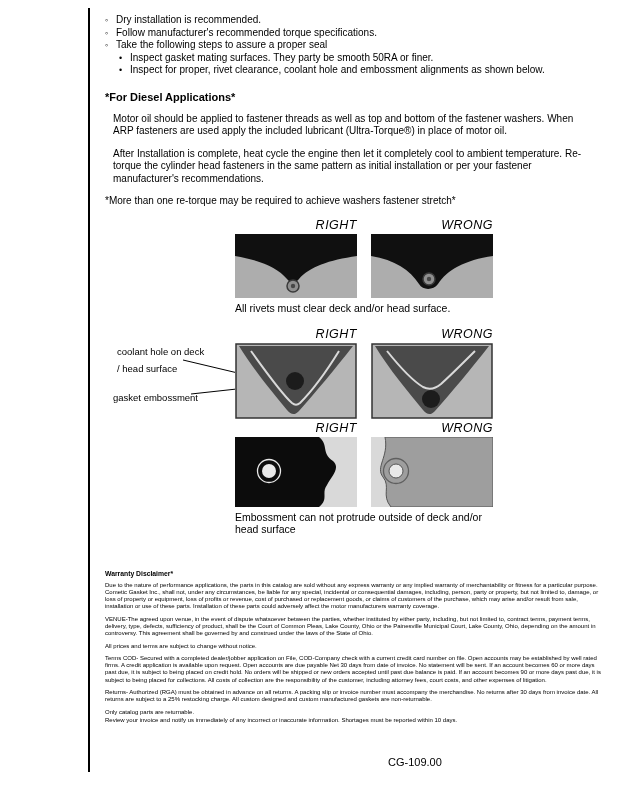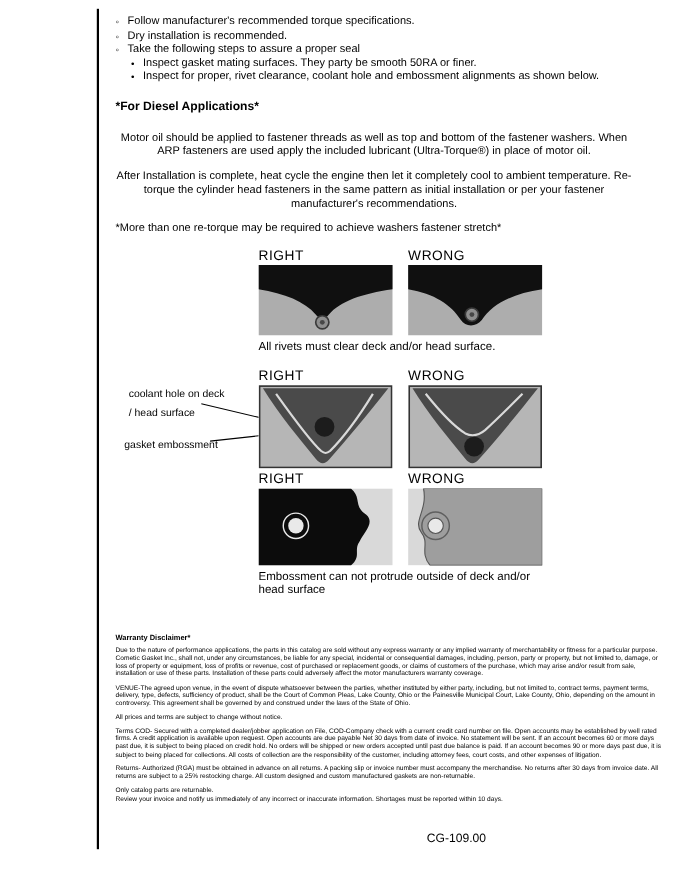--- a/index.html
+++ b/index.html
@@ -11,27 +11,27 @@
   .content{position:absolute;left:105px;top:14px;width:496px;}
   .title{
     display:inline-block;font-size:13.5px;font-weight:bold;margin:0 0 10px 0;
     border-bottom:1.5px solid #000;padding-bottom:2px;
   }
   ul.tips{list-style:none;margin:0 0 14px 0;padding:0;font-size:10px;line-height:12.5px;}
   ul.tips li{position:relative;padding-left:11px;}
   ul.tips li.tip::before{content:"\25E6";position:absolute;left:0;top:0;font-size:9px;}
   ul.tips li.sub{margin-left:14px;}
   ul.tips li.sub::before{content:"\2022";position:absolute;left:0;top:0;font-size:9px;}
-  .sec-heading{font-size:11px;font-weight:bold;margin:0 0 17px 0;}
-  .body-par{font-size:10px;line-height:12.5px;margin:0 0 10px 0;width:470px;text-align:center;}
+  .sec-heading{font-size:11px;font-weight:bold;margin:0 0 10px 0;}
+  .body-par{font-size:10px;line-height:12.5px;margin:0 0 10px 8px;width:470px;}
   .note-par{font-size:10px;margin:0 0 12px 0;}
 
   .diagram-col{margin-left:130px;width:258px;}
   .dg-head{display:flex;gap:14px;font-size:12.5px;letter-spacing:.5px;margin-bottom:2px;}
-  .dg-head span{width:122px;text-align:left;}
+  .dg-head span{width:122px;text-align:right;font-style:italic;}
   .dg-panels{display:flex;gap:14px;}
   .dg-panels svg{display:block;}
   .dg-caption{font-size:10.5px;margin:4px 0 12px 0;line-height:12.5px;width:250px;}
 
   .row2{position:relative;margin-bottom:2px;}
   .row2 .ann{position:absolute;font-size:9.5px;line-height:17px;}
   .ann1{left:-118px;top:16px;width:92px;}
   .ann2{left:-122px;top:62px;width:100px;}
   .ptr{position:absolute;left:-130px;top:0;pointer-events:none;}
 
@@ -42,22 +42,22 @@
 </style>
 </head>
 <body>
 
 <div class="left-rule"></div>
 
 <div class="content">
 
 
   <ul class="tips">
+    <li class="tip">Dry installation is recommended.</li>
     <li class="tip">Follow manufacturer's recommended torque specifications.</li>
-    <li class="tip">Dry installation is recommended.</li>
     <li class="tip">Take the following steps to assure a proper seal</li>
     <li class="sub">Inspect gasket mating surfaces.  They party be smooth 50RA or finer.</li>
     <li class="sub">Inspect for proper, rivet clearance, coolant hole and embossment alignments as shown below.</li>
   </ul>
 
   <h2 class="sec-heading">*For Diesel Applications*</h2>
   <p class="body-par">Motor oil should be applied to fastener threads as well as top and bottom of the fastener washers. When ARP fasteners are used apply the included lubricant (Ultra-Torque®) in place of motor oil.</p>
   <p class="body-par">After Installation is complete, heat cycle the engine then let it completely cool to ambient temperature. Re-torque the cylinder head fasteners in the same pattern as initial installation or per your fastener manufacturer's recommendations.</p>
   <p class="note-par">*More than one re-torque may be required to achieve washers fastener stretch*</p>
 

